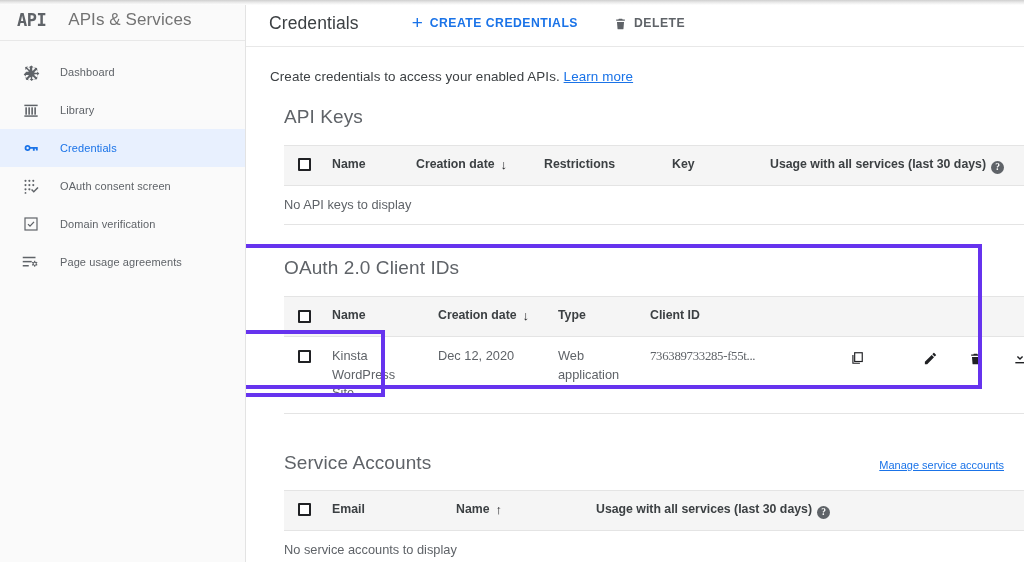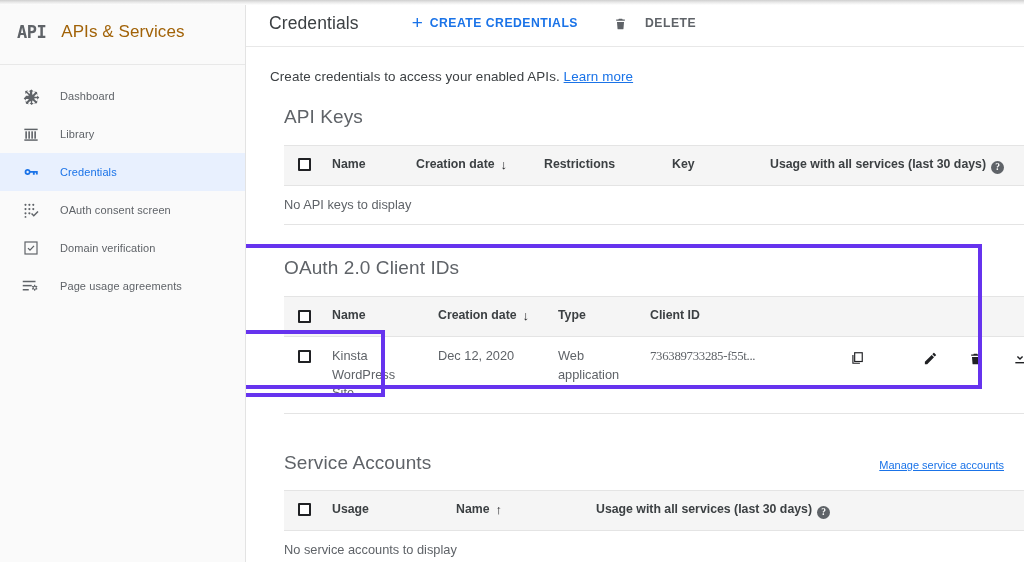--- a/index.html
+++ b/index.html
@@ -35,41 +35,41 @@
   .sidebar {
     width: 246px;
     flex: 0 0 246px;
     background: #fafafa;
     border-right: 1px solid #e3e3e3;
     height: 562px;
     position: relative;
   }
 
   .sidebar-header {
-    height: 65px;
+    height: 41px;
     display: flex;
     align-items: center;
     padding-left: 17px;
     border-bottom: 1px solid #e8e8e8;
     background: #fafafa;
   }
 
   .api-logo {
     font-family: "DejaVu Sans Mono", monospace;
     font-weight: 700;
     font-size: 17px;
     letter-spacing: -0.5px;
     color: #5f6368;
     line-height: 1;
   }
 
   .app-title {
-    margin-left: 15px;
+    margin-left: 22px;
     font-size: 17px;
-    color: #a16207;
+    color: #737373;
     font-weight: 400;
     letter-spacing: 0.1px;
   }
 
   .nav {
     padding-top: 12px;
   }
 
   .nav-item {
     display: flex;
@@ -148,21 +148,21 @@
   #create-credentials-btn .btn-txt { color: #1a73e8; }
   #create-credentials-btn .plus {
     color: #1a73e8;
     font-size: 19px;
     font-weight: 400;
     line-height: 1;
     margin-right: 7px;
     margin-top: -1px;
   }
 
-  #delete-btn { margin-left: 36px; gap: 11px; }
+  #delete-btn { margin-left: 36px; }
   #delete-btn .btn-txt { color: #5f6368; }
   #delete-btn .tricon { margin-right: 7px; display: flex; color: #5f6368; }
 
   .content {
     padding: 0 0 0 0;
   }
 
   .intro {
     padding: 22px 0 0 24px;
     font-size: 13.4px;
@@ -556,21 +556,21 @@
             <col style="width:48px">
               <col style="width:124px">
               <col style="width:140px">
               <col style="width:442px">
           </colgroup>
           <thead>
             <tr>
               <th class="th-cb">
                 <span class="cb"></span>
               </th>
-              <th>Usage</th>
+              <th>Email</th>
               <th>
                 <span>Name</span><span class="sort-arrow">↑</span>
               </th>
               <th>
                 <span>Usage with all services (last 30 days)</span><span class="help-icon">?</span>
               </th>
             </tr>
           </thead>
           <tbody>
             <tr class="empty-row">

